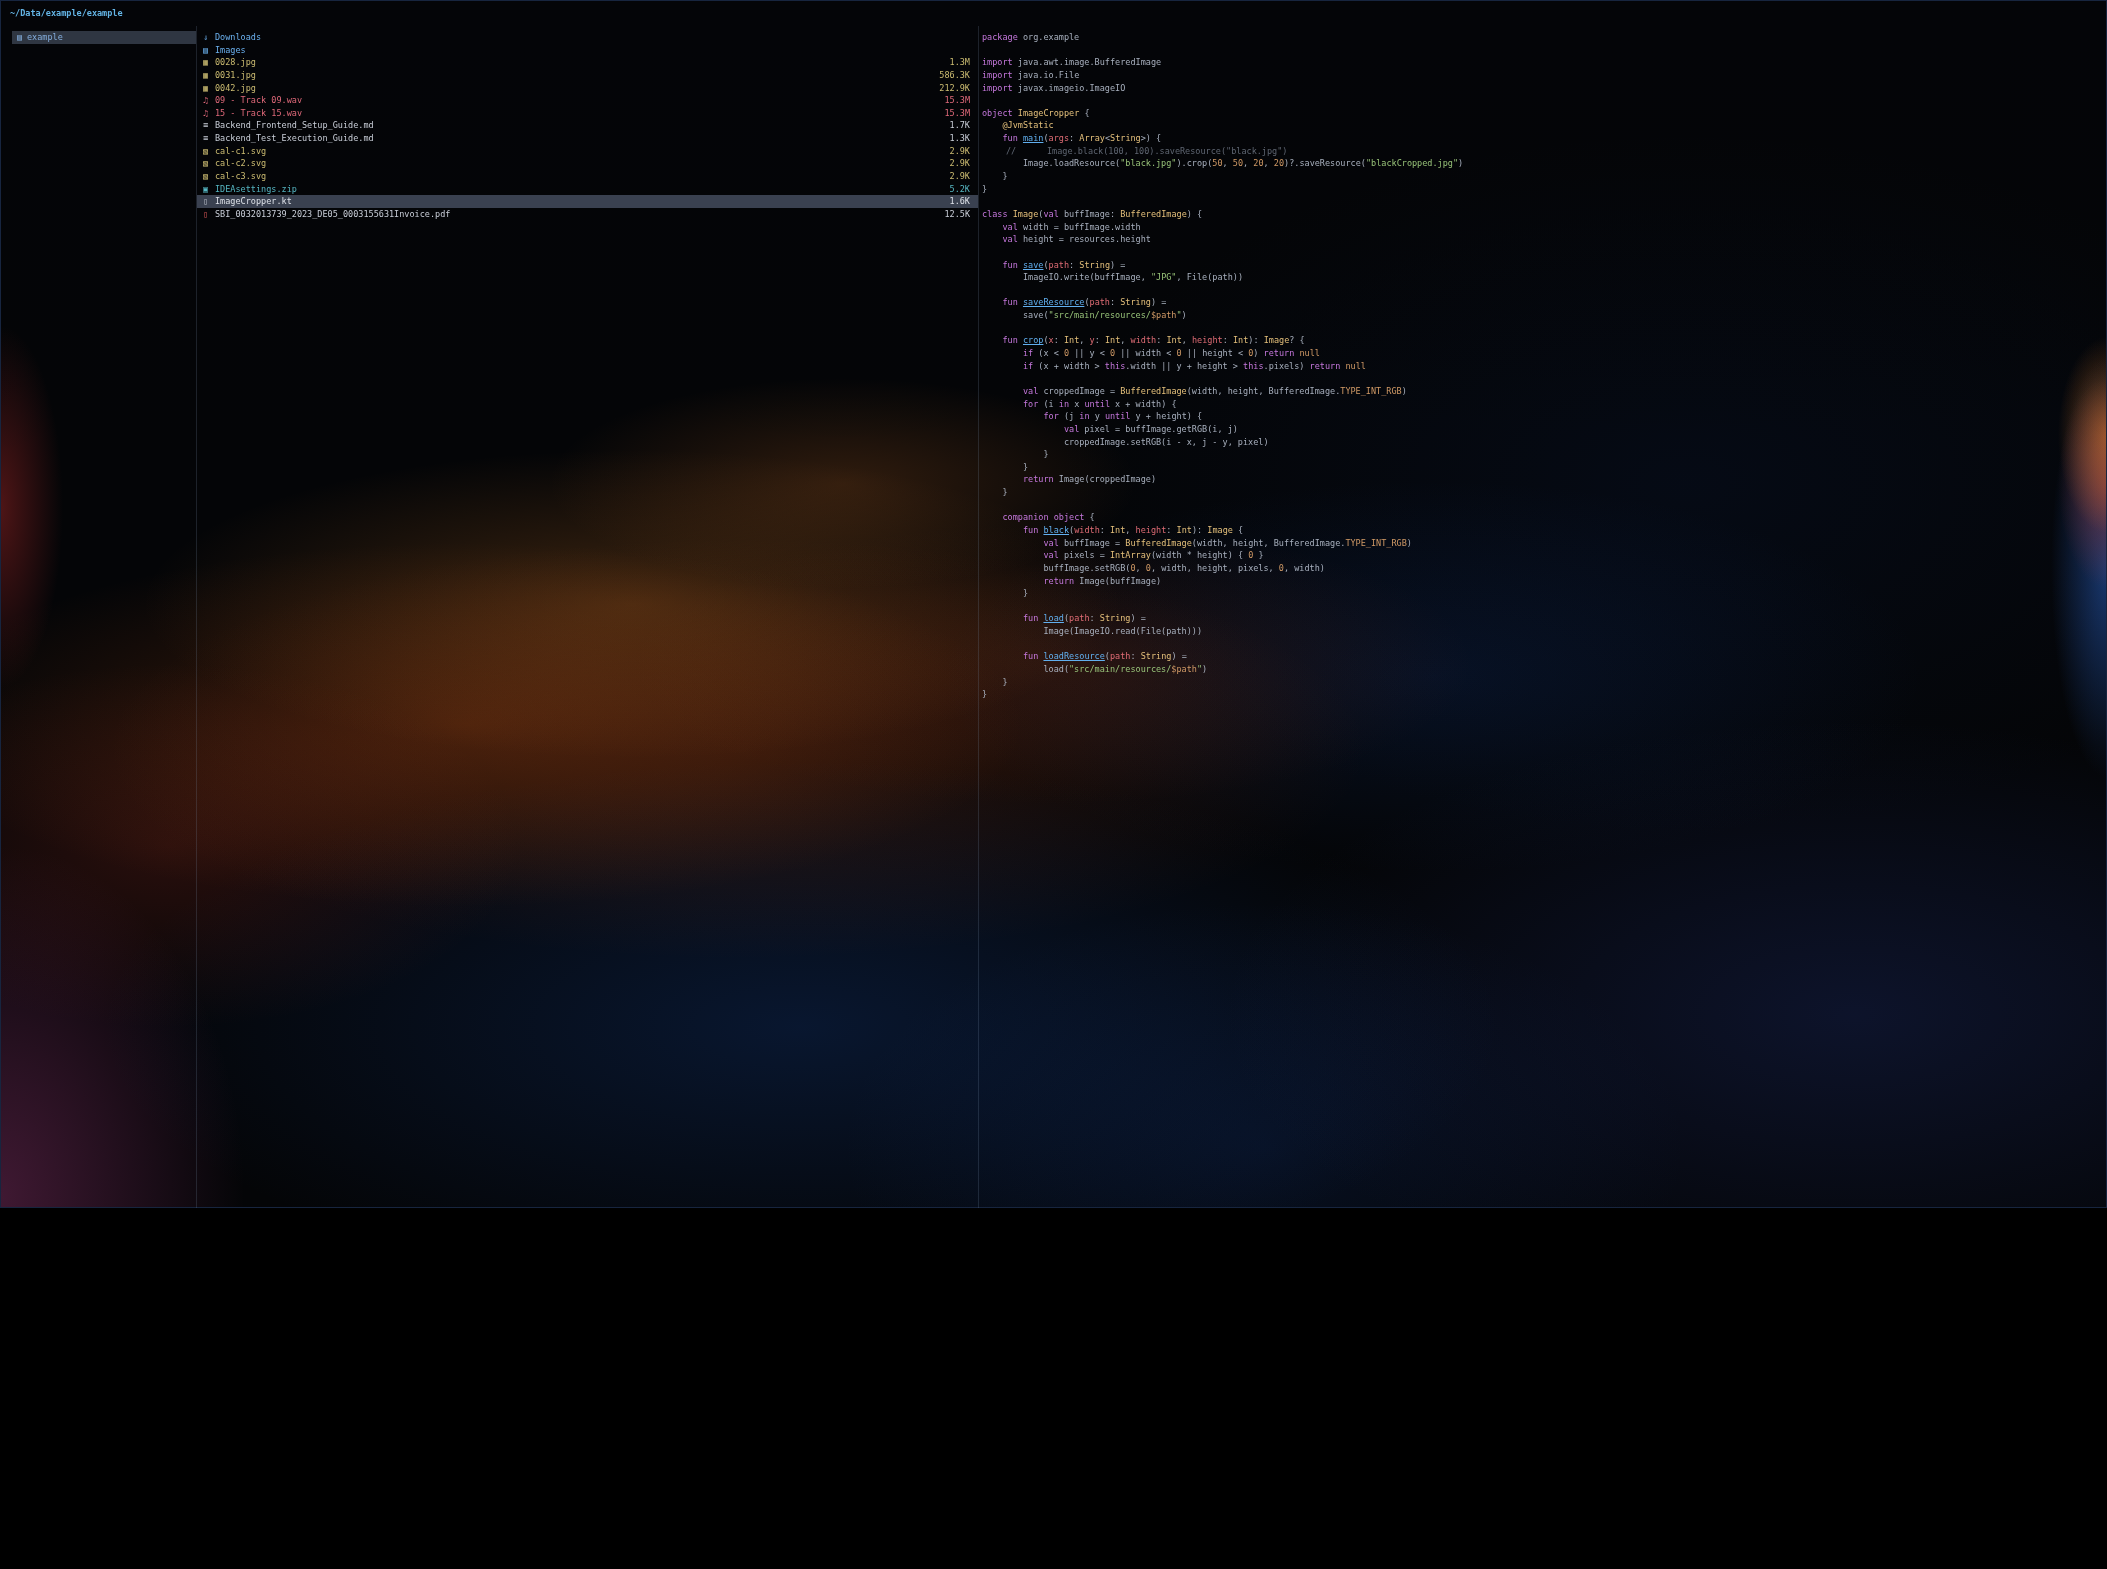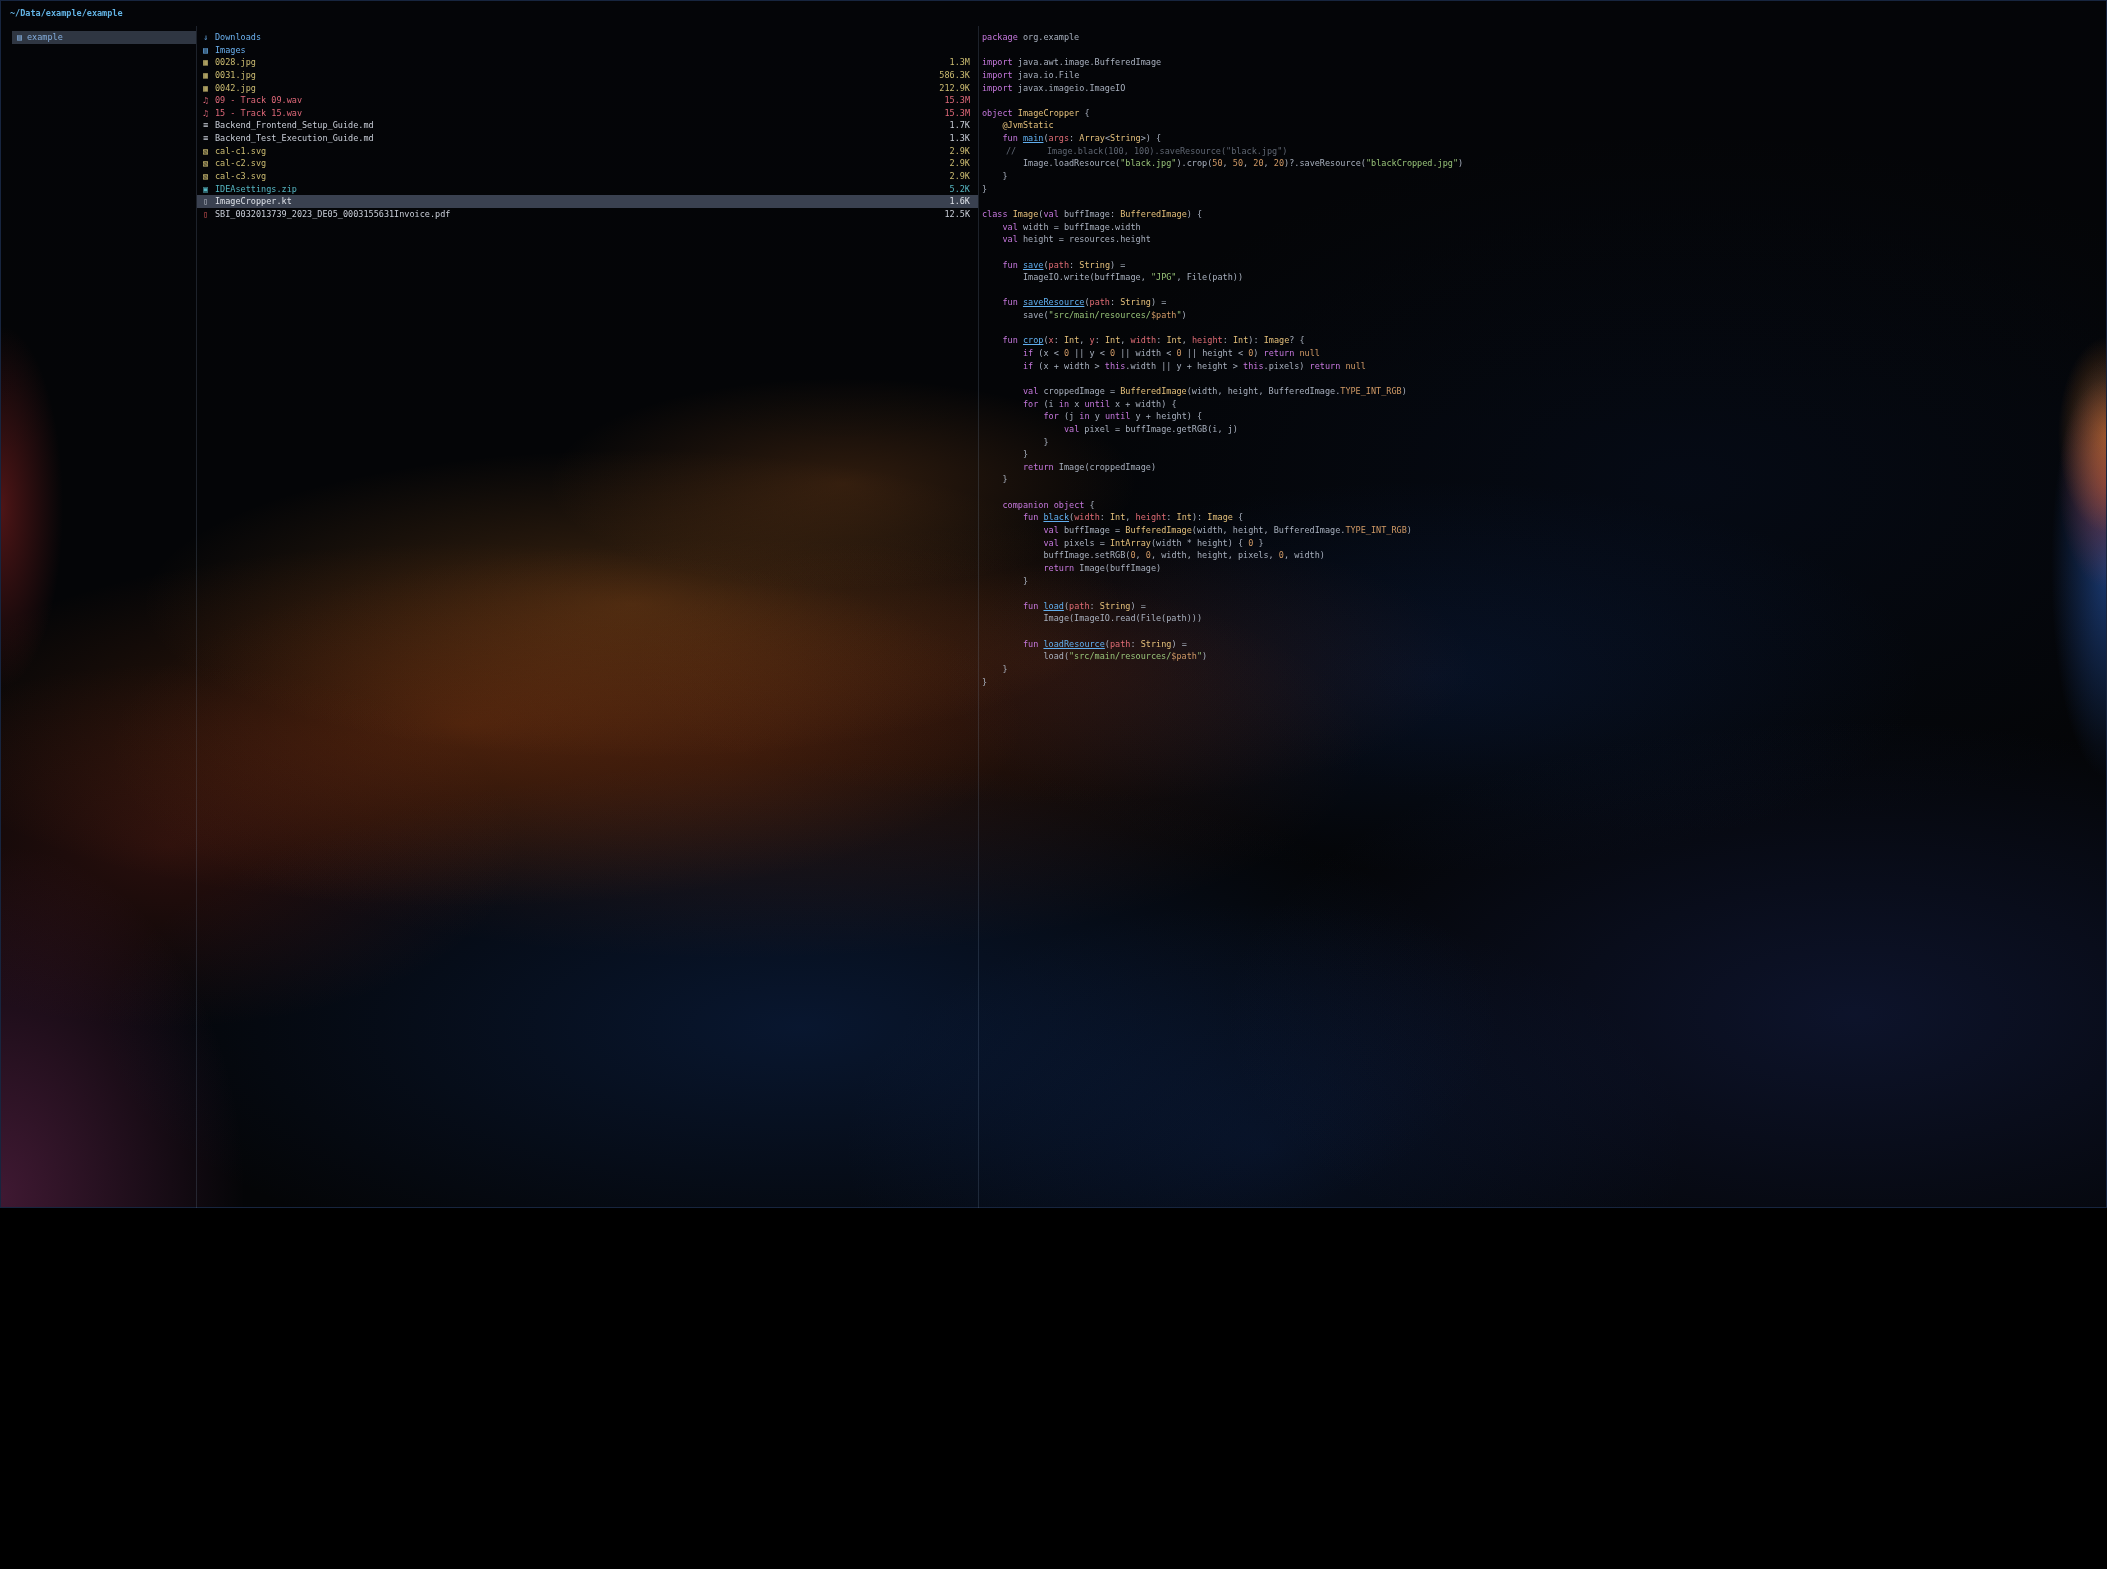--- a/index.html
+++ b/index.html
@@ -143,20 +143,21 @@
       <div class="code-line"><span class="tok-p">        save(</span><span class="tok-s">"src/main/resources/</span><span class="tok-i">$path</span><span class="tok-s">"</span><span class="tok-p">)</span></div>
       <div class="code-line">&nbsp;</div>
       <div class="code-line"><span class="tok-p">    </span><span class="tok-k">fun</span><span class="tok-p"> </span><span class="tok-f">crop</span><span class="tok-p">(</span><span class="tok-r">x</span><span class="tok-p">: </span><span class="tok-t">Int</span><span class="tok-p">, </span><span class="tok-r">y</span><span class="tok-p">: </span><span class="tok-t">Int</span><span class="tok-p">, </span><span class="tok-r">width</span><span class="tok-p">: </span><span class="tok-t">Int</span><span class="tok-p">, </span><span class="tok-r">height</span><span class="tok-p">: </span><span class="tok-t">Int</span><span class="tok-p">): </span><span class="tok-t">Image</span><span class="tok-p">? {</span></div>
       <div class="code-line"><span class="tok-p">        </span><span class="tok-k">if</span><span class="tok-p"> (x &lt; </span><span class="tok-n">0</span><span class="tok-p"> || y &lt; </span><span class="tok-n">0</span><span class="tok-p"> || width &lt; </span><span class="tok-n">0</span><span class="tok-p"> || height &lt; </span><span class="tok-n">0</span><span class="tok-p">) </span><span class="tok-k">return</span><span class="tok-p"> </span><span class="tok-n">null</span></div>
       <div class="code-line"><span class="tok-p">        </span><span class="tok-k">if</span><span class="tok-p"> (x + width &gt; </span><span class="tok-k">this</span><span class="tok-p">.width || y + height &gt; </span><span class="tok-k">this</span><span class="tok-p">.pixels) </span><span class="tok-k">return</span><span class="tok-p"> </span><span class="tok-n">null</span></div>
       <div class="code-line">&nbsp;</div>
       <div class="code-line"><span class="tok-p">        </span><span class="tok-k">val</span><span class="tok-p"> croppedImage = </span><span class="tok-t">BufferedImage</span><span class="tok-p">(width, height, BufferedImage.</span><span class="tok-n">TYPE_INT_RGB</span><span class="tok-p">)</span></div>
       <div class="code-line"><span class="tok-p">        </span><span class="tok-k">for</span><span class="tok-p"> (i </span><span class="tok-k">in</span><span class="tok-p"> x </span><span class="tok-k">until</span><span class="tok-p"> x + width) {</span></div>
       <div class="code-line"><span class="tok-p">            </span><span class="tok-k">for</span><span class="tok-p"> (j </span><span class="tok-k">in</span><span class="tok-p"> y </span><span class="tok-k">until</span><span class="tok-p"> y + height) {</span></div>
       <div class="code-line"><span class="tok-p">                </span><span class="tok-k">val</span><span class="tok-p"> pixel = buffImage.getRGB(i, j)</span></div>
+      <div class="code-line"><span class="tok-p">                croppedImage.setRGB(i - x, j - y, pixel)</span></div>
       <div class="code-line"><span class="tok-p">            }</span></div>
       <div class="code-line"><span class="tok-p">        }</span></div>
       <div class="code-line"><span class="tok-p">        </span><span class="tok-k">return</span><span class="tok-p"> Image(croppedImage)</span></div>
       <div class="code-line"><span class="tok-p">    }</span></div>
       <div class="code-line">&nbsp;</div>
       <div class="code-line"><span class="tok-p">    </span><span class="tok-k">companion</span><span class="tok-p"> </span><span class="tok-k">object</span><span class="tok-p"> {</span></div>
       <div class="code-line"><span class="tok-p">        </span><span class="tok-k">fun</span><span class="tok-p"> </span><span class="tok-f">black</span><span class="tok-p">(</span><span class="tok-r">width</span><span class="tok-p">: </span><span class="tok-t">Int</span><span class="tok-p">, </span><span class="tok-r">height</span><span class="tok-p">: </span><span class="tok-t">Int</span><span class="tok-p">): </span><span class="tok-t">Image</span><span class="tok-p"> {</span></div>
       <div class="code-line"><span class="tok-p">            </span><span class="tok-k">val</span><span class="tok-p"> buffImage = </span><span class="tok-t">BufferedImage</span><span class="tok-p">(width, height, BufferedImage.</span><span class="tok-n">TYPE_INT_RGB</span><span class="tok-p">)</span></div>
       <div class="code-line"><span class="tok-p">            </span><span class="tok-k">val</span><span class="tok-p"> pixels = </span><span class="tok-t">IntArray</span><span class="tok-p">(width * height) { </span><span class="tok-n">0</span><span class="tok-p"> }</span></div>
       <div class="code-line"><span class="tok-p">            buffImage.setRGB(</span><span class="tok-n">0</span><span class="tok-p">, </span><span class="tok-n">0</span><span class="tok-p">, width, height, pixels, </span><span class="tok-n">0</span><span class="tok-p">, width)</span></div>

